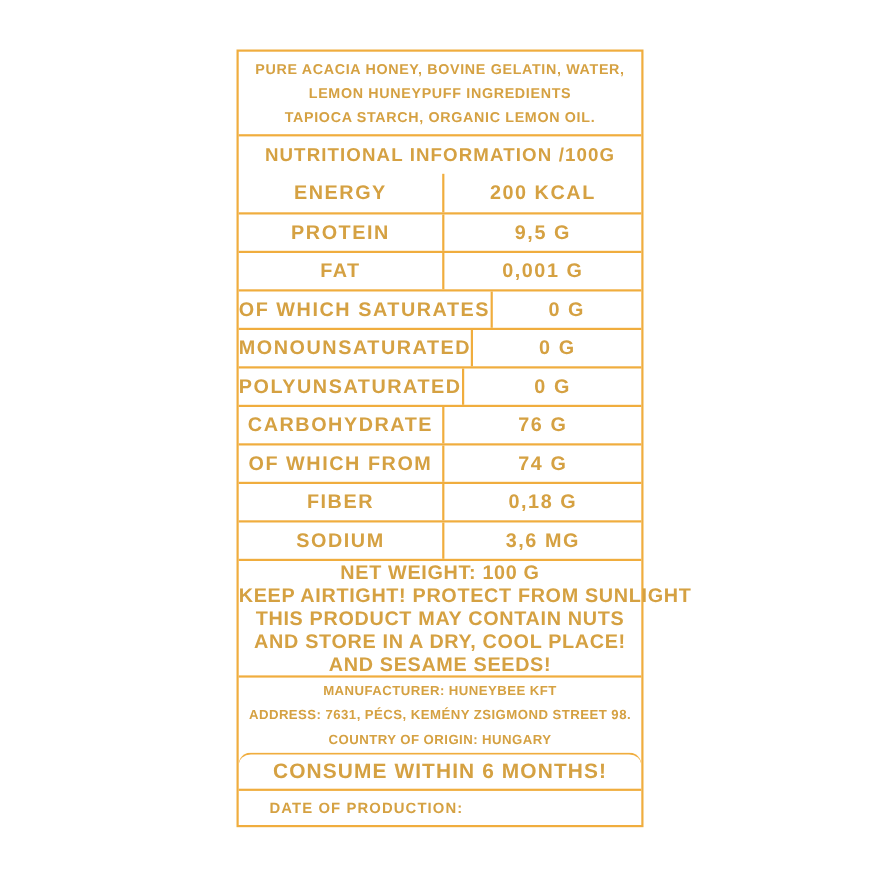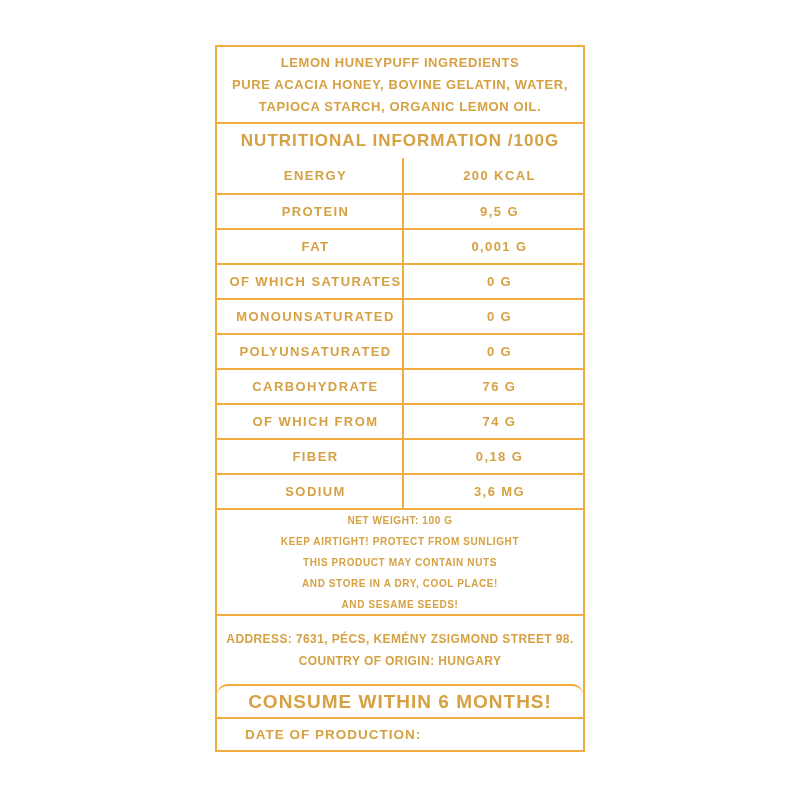--- a/index.html
+++ b/index.html
@@ -37,31 +37,30 @@
     display:flex; align-items:center; justify-content:center;
     font-size:17px; letter-spacing:1px;
     white-space:nowrap;
   }
   .row{
     height:35px;
     display:flex;
   }
   .cell{
     display:flex; align-items:center; justify-content:center;
-    font-size:13px; letter-spacing:1.4px;
+    font-size:18px; letter-spacing:1.4px;
     white-space:nowrap;
-    padding-left:12px;
   }
   .cell.name{ flex:0 0 187px; border-right:2px solid var(--accent); }
   .cell.value{ flex:1; }
 
   .storage{
     height:106px;
     display:flex; flex-direction:column; justify-content:center;
-    font-size:10px; letter-spacing:0.6px; line-height:21px;
+    font-size:18px; letter-spacing:0.6px; line-height:21px;
     white-space:nowrap;
   }
   .manufacturer{
     height:70px;
     display:flex; flex-direction:column; justify-content:center;
     font-size:12px; letter-spacing:0.4px; line-height:22px;
     white-space:nowrap;
   }
   .consume{
     height:33px;
@@ -78,22 +77,22 @@
     text-align:left;
     white-space:nowrap;
   }
 </style>
 </head>
 <body>
 
 <div class="label">
 
   <div class="section ingredients">
+    <div>PURE ACACIA HONEY, BOVINE GELATIN, WATER,</div>
     <div>LEMON HUNEYPUFF INGREDIENTS</div>
-    <div>PURE ACACIA HONEY, BOVINE GELATIN, WATER,</div>
     <div>TAPIOCA STARCH, ORGANIC LEMON OIL.</div>
   </div>
 
   <div class="section nutrition-header">NUTRITIONAL INFORMATION /100G</div>
 
   <div>
     <div class="section row">
       <div class="cell name">ENERGY</div>
       <div class="cell value">200 KCAL</div>
     </div>
@@ -137,20 +136,21 @@
 
   <div class="section storage">
     <div>NET WEIGHT: 100 G</div>
     <div>KEEP AIRTIGHT! PROTECT FROM SUNLIGHT</div>
     <div>THIS PRODUCT MAY CONTAIN NUTS</div>
     <div>AND STORE IN A DRY, COOL PLACE!</div>
     <div>AND SESAME SEEDS!</div>
   </div>
 
   <div class="section manufacturer">
+    <div>MANUFACTURER: HUNEYBEE KFT</div>
     <div>ADDRESS: 7631, PÉCS, KEMÉNY ZSIGMOND STREET 98.</div>
     <div>COUNTRY OF ORIGIN: HUNGARY</div>
   </div>
 
   <div class="section consume">CONSUME WITHIN 6 MONTHS!</div>
 
   <div class="section date">DATE OF PRODUCTION:</div>
 
 </div>
 

